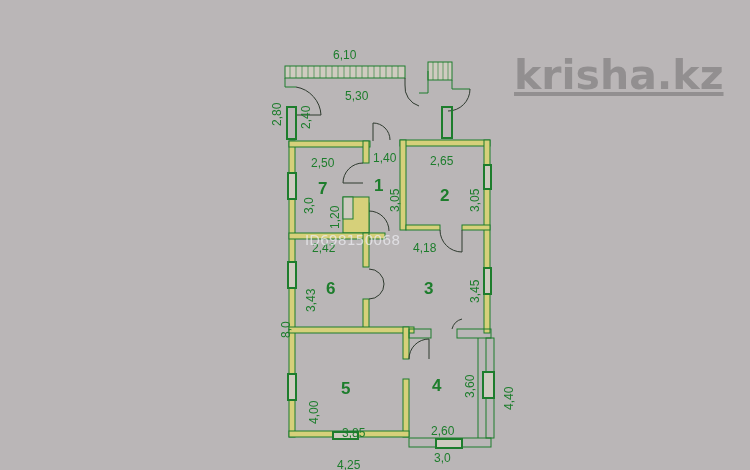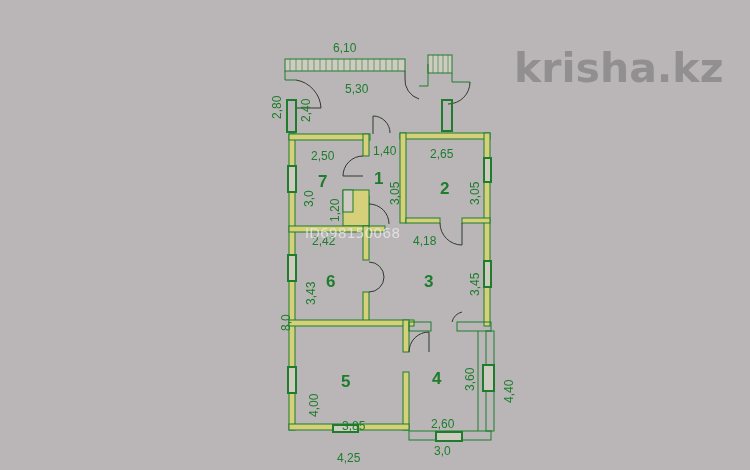--- a/index.html
+++ b/index.html
@@ -2,26 +2,27 @@
 <html><head>
   <meta charset="utf-8">
   <style>
     html, body { margin: 0; padding: 0; }
     body {
       width: 750px; height: 470px; overflow: hidden;
       background: #bab6b7;
       font-family: "Liberation Sans", sans-serif;
       position: relative;
     }
-    #canvas { position: absolute; left: 0; top: 0; width: 750px; height: 372px; }
+    #canvas { position: absolute; left: 0; top: 7px; width: 750px; height: 372px; }
     .watermark-brand {
       position: absolute; left: 514px; top: 44px;
       font-family: "DejaVu Sans", sans-serif;
       font-size: 41px; font-weight: bold; color: #8e8b8c; letter-spacing: 0px;
       opacity: 0.9;
+      text-decoration: underline;
     }
     .watermark-id {
       position: absolute; left: 305px; top: 225px;
       font-family: "DejaVu Sans", sans-serif;
       font-size: 14px; color: rgba(235,235,240,0.75); letter-spacing: 0px;
     }
     text { font-family: "Liberation Sans", sans-serif; fill: #1d7d2c; }
     .dim { font-size: 12px; }
     .room { font-size: 17px; font-weight: bold; }
   </style>

